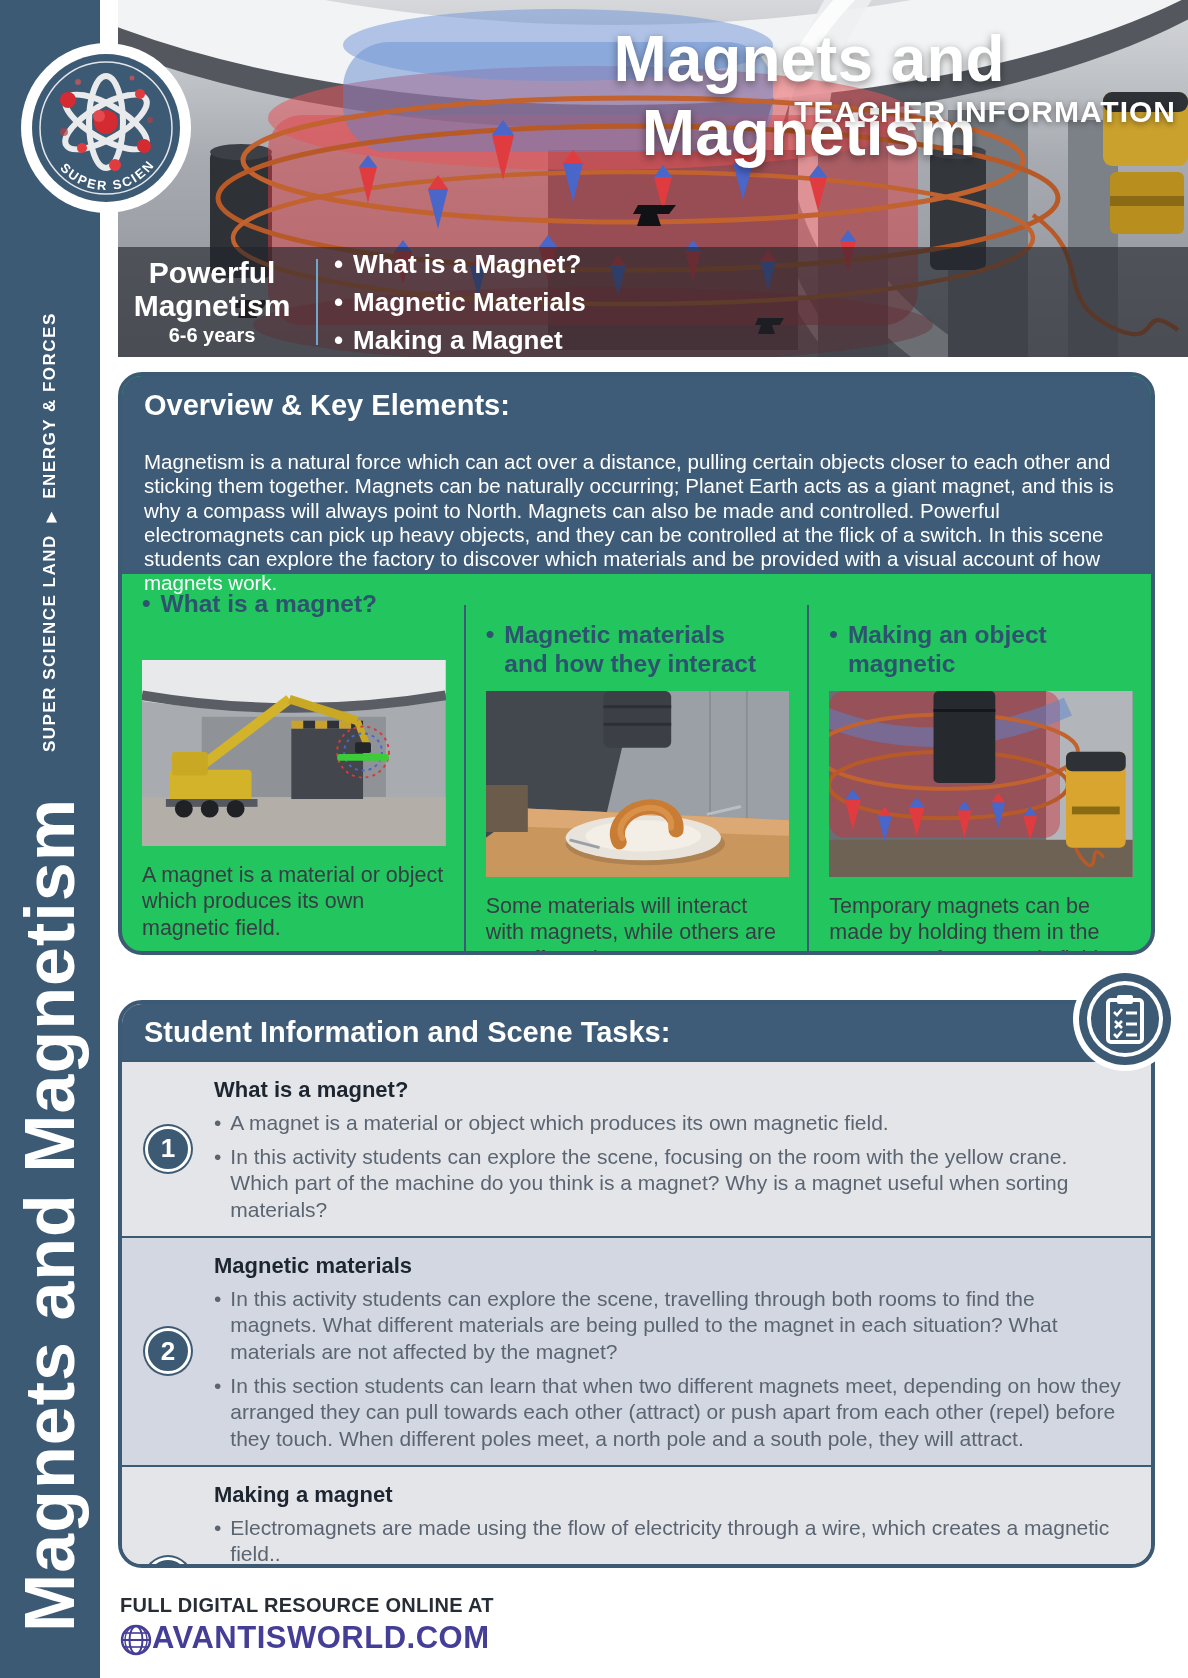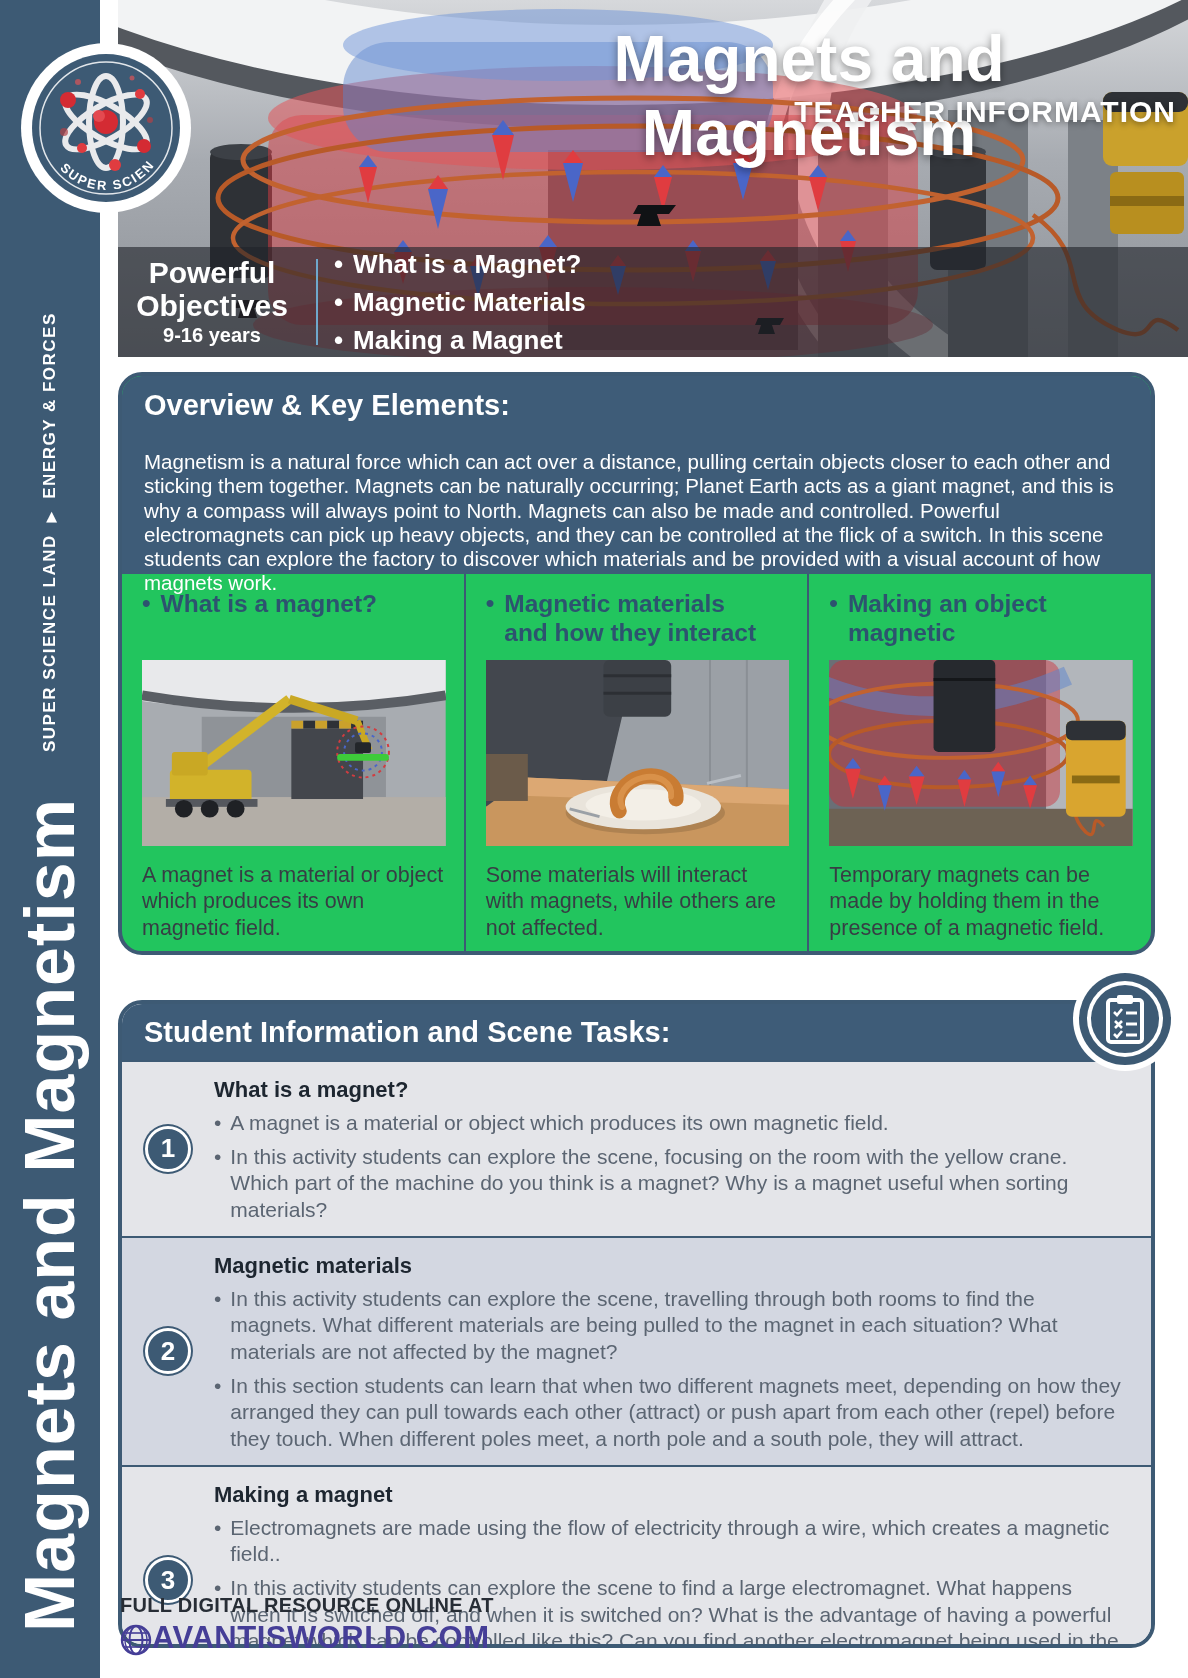--- a/index.html
+++ b/index.html
@@ -49,31 +49,31 @@
   
   .overview-panel {
     position:absolute; left:118px; top:372px; width:1037px; height:583px;
     border:4px solid #3d5a74; border-radius:24px; overflow:hidden; background:#22c55e;
   }
   .overview-top { background:#3e5c78; color:#ffffff; padding:13px 22px 14px 22px; height:198px; }
   .overview-heading { font-size:29px; font-weight:bold; margin-bottom:6px; }
   .overview-body { font-size:20.5px; line-height:1.185;margin-top:28px; }
   .columns { display:flex; height:381px; }
   .col { flex:1; padding:16px 18px 0 20px; }
-  .col + .col { border-left:2px solid #3d5a74; }
+  .col + .col { border-left:2px solid #3d5a74;margin-top:31px; }
   .col-heading { display:flex; font-size:24.5px; font-weight:bold; color:#2d536f; line-height:1.18; min-height:66px; }
   .col-heading::before { content:"•"; margin-right:10px; }
   .col-heading span { display:block; max-width:260px; }
   .col-thumb { width:100%; height:186px; margin-top:4px; }
   .col-thumb svg { width:100%; height:100%; display:block; }
   .col-caption { margin-top:16px; font-size:21.5px; color:#373d44; line-height:1.23; }
 
   
   .tasks-panel {
-    position:absolute; left:118px; top:1000px; width:1037px; height:648px;
+    position:absolute; left:118px; top:1000px; width:1037px; height:568px;
     border:4px solid #3d5a74; border-radius:24px; overflow:hidden; background:#e4e5e9;
   }
   .tasks-header { background:#3e5c78; color:#fff; font-size:29px; font-weight:bold; height:56px; line-height:56px; padding-left:22px; }
   .task-row { display:flex; border-top:2px solid #3d5a74; }
   .task-row:first-of-type { border-top:none; }
   .task-row.shade-light { background:#e4e5e9; min-height:154px; }
   .task-row.shade-mid { background:#d3d7e1; min-height:209px; }
   .badge-col { width:92px; display:flex; align-items:center; justify-content:center; flex:0 0 92px; }
   .num-badge {
     width:46px; height:46px; border-radius:50%; background:#3d5a74; color:#fff;
@@ -218,22 +218,22 @@
         <rect x="992" y="196" width="74" height="10" fill="#8a6a14"></rect>
       </g>
     </svg>
 
     <div class="header-title">Magnets and Magnetism</div>
     <div class="header-subtitle">TEACHER INFORMATION</div>
 
     <div class="objectives-band">
       <div class="obj-left">
         <div class="obj-title">Powerful</div>
-        <div class="obj-title">Objectives</div>
-        <div class="obj-age">9-16 years</div>
+        <div class="obj-title">Magnetism</div>
+        <div class="obj-age">6-6 years</div>
       </div>
       <div class="obj-divider"></div>
       <div class="obj-list">
         <div class="obj-item">What is a Magnet?</div>
         <div class="obj-item">Magnetic Materials</div>
         <div class="obj-item">Making a Magnet</div>
       </div>
     </div>
   </div>
 

